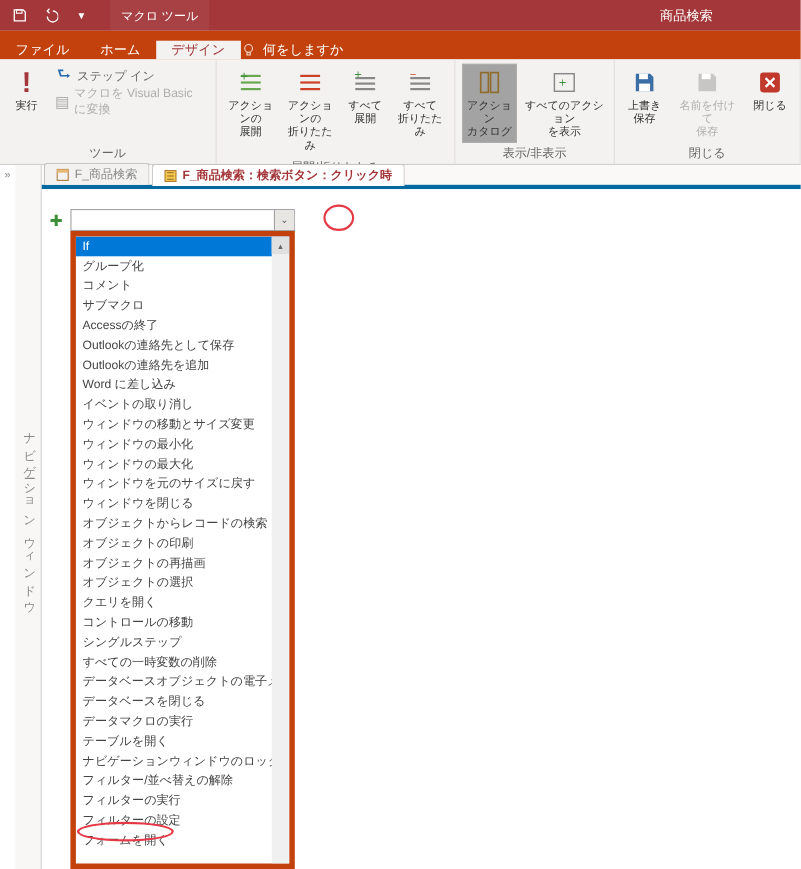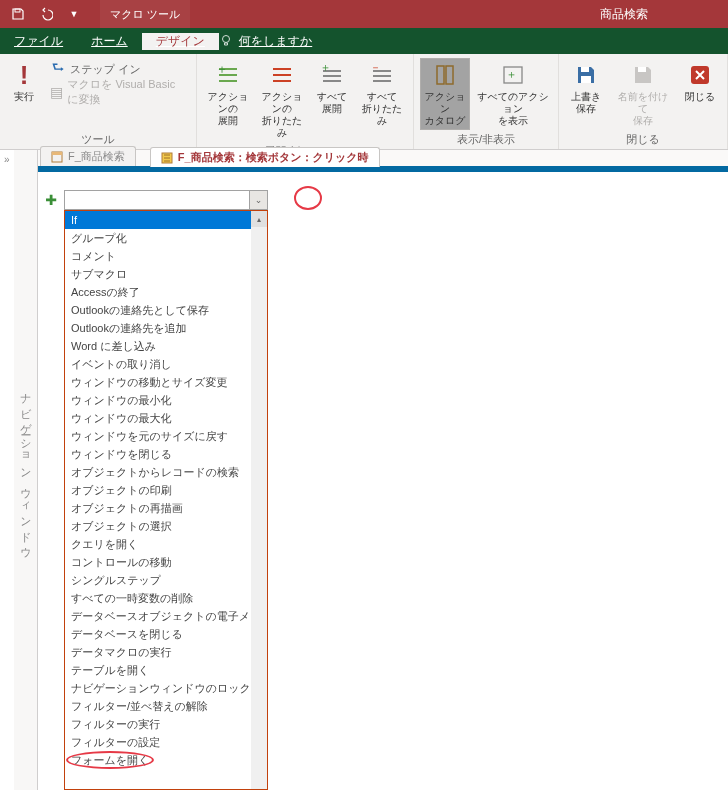--- a/index.html
+++ b/index.html
@@ -4,21 +4,21 @@
   <style>
     * { margin: 0; padding: 0; box-sizing: border-box; font-family: "Yu Gothic UI", "Meiryo", sans-serif; }
     body { width: 728px; height: 790px; background: #fff; overflow: hidden; font-size: 12px; }
 
     .titlebar { height: 28px; background: #a4373a; display: flex; align-items: center; color: #fff; }
     .titlebar-left { display: flex; align-items: center; padding-left: 8px; gap: 8px; }
     .titlebar .qat-btn { width: 20px; height: 20px; display: flex; align-items: center; justify-content: center; color: #fff; font-size: 14px; }
     .titlebar .tool-tab { margin-left: 8px; padding: 0 10px; height: 28px; display: flex; align-items: center; font-size: 11px; background: rgba(255,255,255,0.05); }
     .titlebar .window-title { flex: 1; text-align: right; font-size: 12px; padding-right: 80px; }
 
-    .menubar { height: 26px; background: #14532d; display: flex; align-items: center; color: #fff; font-size: 12px; text-decoration: underline; }
+    .menubar { height: 26px; background: #c2410c; display: flex; align-items: flex-end; color: #fff; font-size: 12px; }
     .menubar .menu-tab { padding: 0 14px; display: flex; align-items: center; cursor: pointer; }
     .menubar .menu-tab.active { background: #f3f2f1; color: #a4373a; }
     .menubar .tellme { display: flex; align-items: center; gap: 6px; color: #fff; }
     .menubar .tellme .icon { opacity: 0.8; }
 
     .ribbon { height: 96px; background: #f3f2f1; display: flex; border-bottom: 1px solid #d0cece; }
     .ribbon-group { display: flex; flex-direction: column; justify-content: space-between; padding: 4px 6px 2px 6px; border-right: 1px solid #e1dfdd; }
     .ribbon-group .group-body { display: flex; align-items: flex-start; gap: 4px; flex: 1; }
     .ribbon-group .group-label { text-align: center; font-size: 11px; color: #666; padding-top: 2px; }
     .ribbon-btn { display: flex; flex-direction: column; align-items: center; justify-content: flex-start; width: 50px; padding: 2px; gap: 2px; cursor: pointer; border: 1px solid transparent; }
@@ -31,38 +31,38 @@
     .ribbon-row-item { display: flex; align-items: center; gap: 4px; height: 22px; font-size: 11px; color: #666; cursor: pointer; padding: 0 4px; }
     .ribbon-row-item .icon { width: 16px; height: 16px; font-size: 14px; display: flex; align-items: center; justify-content: center; }
     .ribbon-col { display: flex; flex-direction: column; gap: 1px; }
 
     .workspace { display: flex; height: calc(100% - 28px - 26px - 96px); }
     .navpane { width: 24px; background: #f8f7f6; border-right: 1px solid #d0cece; display: flex; align-items: center; justify-content: center; }
     .navpane .vtext { writing-mode: vertical-rl; font-size: 11px; color: #888; letter-spacing: 2px; }
     .chevron { width: 14px; color: #888; font-size: 10px; align-self: flex-start; padding: 4px; }
 
     .doc-area { flex: 1; display: flex; flex-direction: column; }
-    .tabstrip { height: 22px; display: flex; align-items: flex-end; border-bottom: 6px solid #0369a1; background: #faf9f8; padding-left: 2px; gap: 12px; }
+    .tabstrip { height: 22px; display: flex; align-items: flex-end; border-bottom: 4px solid #0369a1; background: #faf9f8; padding-left: 2px; }
     .doc-tab { display: flex; align-items: center; gap: 5px; height: 20px; padding: 0 10px; font-size: 11px; border: 1px solid #c8c6c4; border-bottom: none; background: #fff; margin-right: 2px; border-radius: 3px 3px 0 0; }
     .doc-tab.inactive { background: #f3f2f1; color: #888; }
     .doc-tab.active { background: #fff; color: #a4373a; font-weight: bold; position: relative; top: 1px; }
 
     .canvas { flex: 1; background: #fff; padding: 18px 0 0 6px; position: relative; }
     .new-action-row { display: flex; align-items: center; gap: 6px; }
     .plus-icon { color: #3a8f37; font-size: 14px; width: 14px; text-align: center; }
 
     .combo-wrap { position: relative; width: 204px; }
     .combo-input { width: 100%; height: 20px; border: 1px solid #a2a2a2; background: #fff; }
     .combo-input .caret { position: absolute; right: 1px; top: 1px; width: 18px; height: 18px; background: #e8e6e3; border-left: 1px solid #a2a2a2; display: flex; align-items: center; justify-content: center; font-size: 9px; color: #666; }
 
     .annot-circle { position: absolute; border: 2px solid #e63946; border-radius: 50%; pointer-events: none; }
     .annot-circle.c1 { width: 28px; height: 24px; top: 14px; left: 256px; }
     .annot-ellipse { position: absolute; border: 2px solid #e63946; border-radius: 50%; pointer-events: none; }
 
-    .dropdown-list { position: absolute; top: 38px; left: 26px; width: 204px; height: 580px; background: #fff; border: 1px solid #c2410c; overflow: hidden; }
+    .dropdown-list { position: absolute; top: 38px; left: 26px; width: 204px; height: 580px; background: #fff; border: 5px solid #c2410c; overflow: hidden; }
     .dropdown-list .scroll { position: absolute; right: 0; top: 0; bottom: 0; width: 16px; background: #f0f0f0; }
     .dropdown-list .scroll .thumb-up { position: absolute; top: 0; width: 16px; height: 16px; background: #e0e0e0; display:flex; align-items:center; justify-content:center; font-size:8px; color:#666;}
     .dropdown-item { height: 18px; line-height: 18px; padding: 0 6px; font-size: 11px; color: #444; cursor: pointer; white-space: nowrap; overflow: hidden; }
     .dropdown-item.selected { background: #0078d7; color: #fff; }
 
     svg { display: block; }
   </style>
 </head>
 <body>
 

